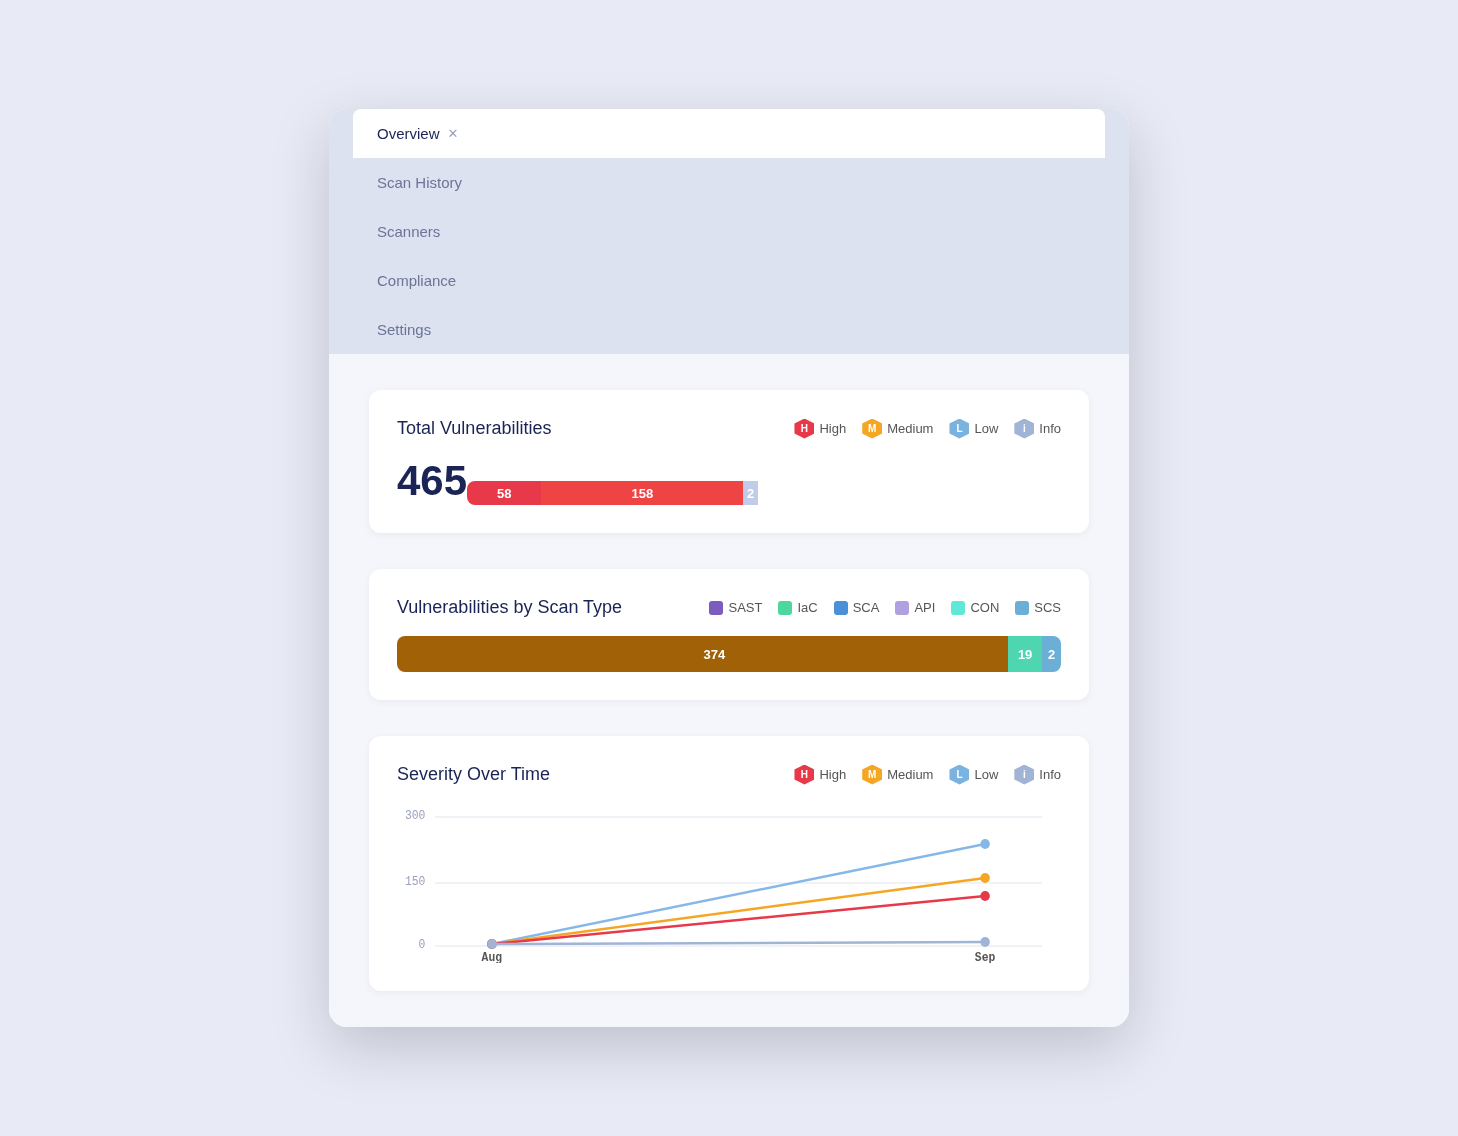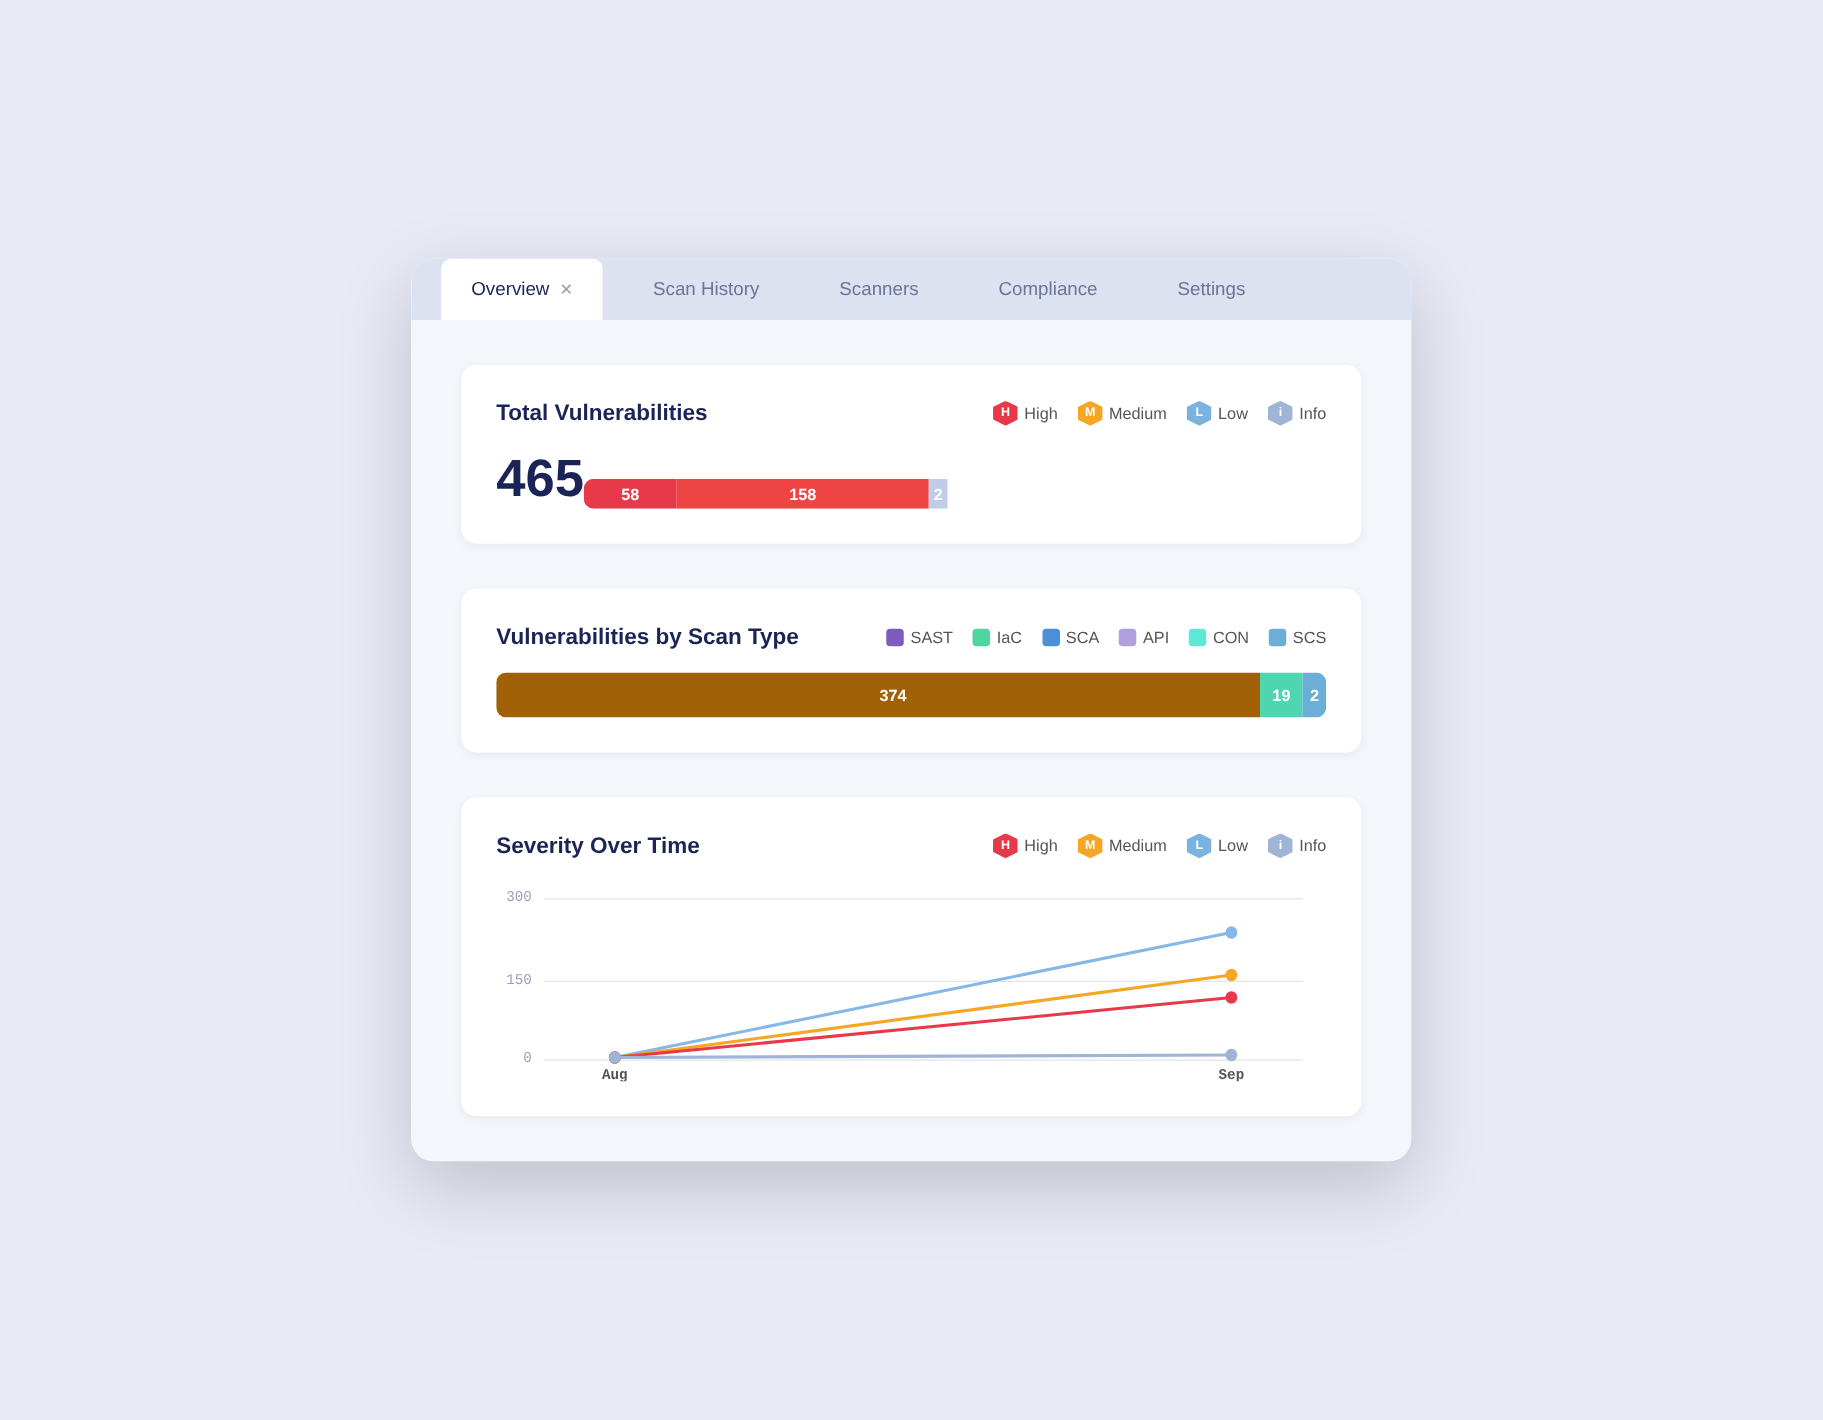--- a/index.html
+++ b/index.html
@@ -43,22 +43,23 @@
       background: #e8394a;
       color: #fff;
       font-weight: 800;
       font-size: 18px;
       padding: 8px 22px;
       border-radius: 8px;
     }
     .tabs {
       background: #dde2f0;
       display: flex;
-      gap: 16px;
+      gap: 0;
       padding: 0 24px;
+      flex-direction: column;
     }
     .tab {
       padding: 16px 24px;
       font-size: 15px;
       color: #6b7499;
       cursor: pointer;
       position: relative;
       display: flex;
       align-items: center;
       gap: 8px;
@@ -87,21 +88,21 @@
       box-shadow: 0 2px 8px rgba(0,0,0,0.05);
     }
     .section-header {
       display: flex;
       align-items: center;
       justify-content: space-between;
       margin-bottom: 18px;
     }
     .section-title {
       font-size: 18px;
-      font-weight: 700;
+      font-weight: 400;
       color: #1a2456;
       text-align: center;
     }
     .legend {
       display: flex;
       align-items: center;
       gap: 16px;
     }
     .legend-item {
       display: flex;

